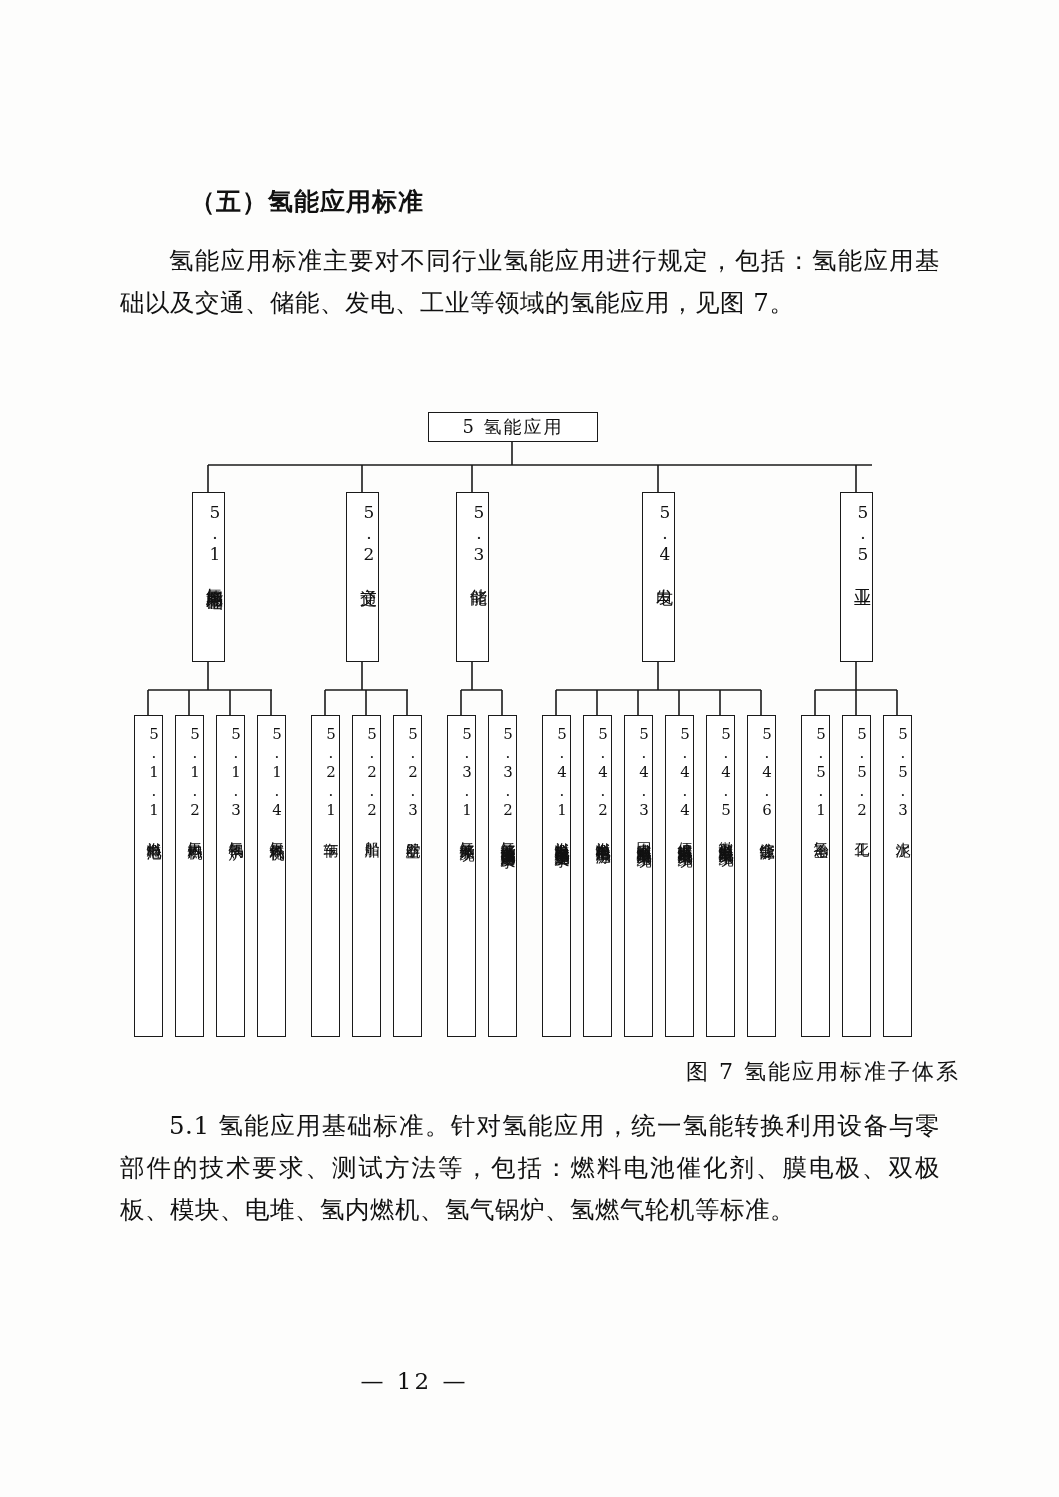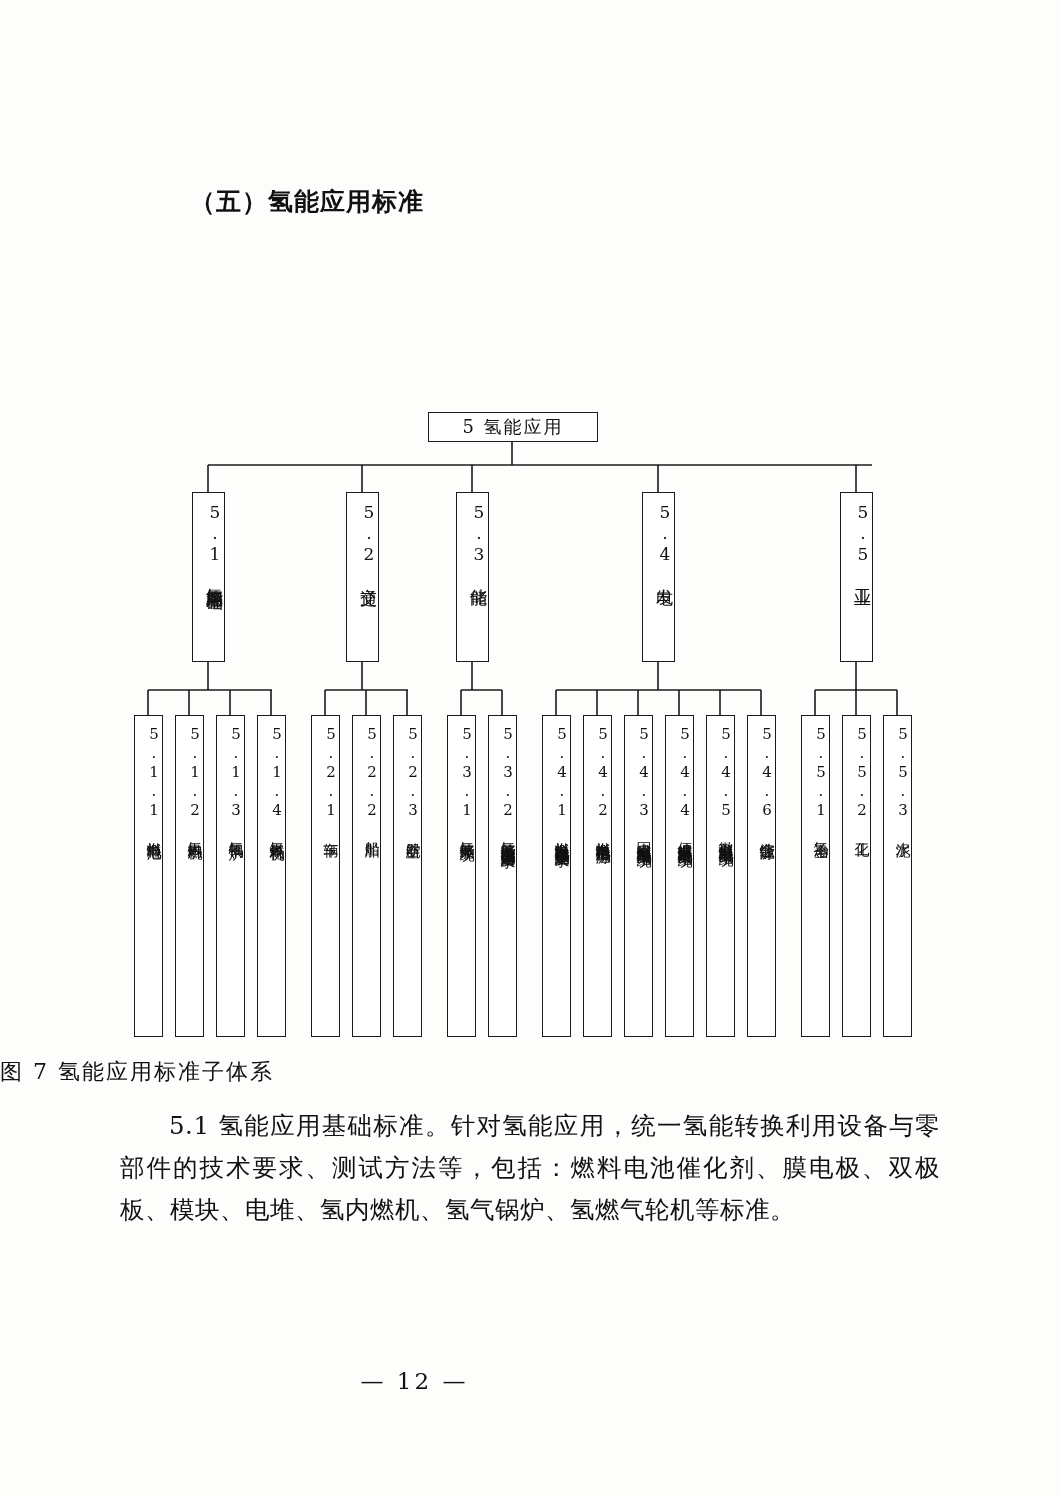--- a/index.html
+++ b/index.html
@@ -94,21 +94,21 @@
   }
   .lvl1 { font-size: 17px; }
   .lvl2 { font-size: 15px; }
 
   
   .caption {
     position: absolute;
     left: 0;
     top: 1057px;
     width: 960px;
-    text-align: left;
+    text-align: right;
     font-size: 22px;
     font-family: "DejaVu Serif", "Liberation Serif", serif;
     letter-spacing: 2px;
   }
 
   
   .text-block-2 {
     position: absolute;
     left: 120px;
     top: 1105px;
@@ -126,20 +126,21 @@
     transform: translateX(-115px);
   }
 </style>
 </head>
 <body>
 
 <div class="page">
 
   <div class="text-block">
     <h2 class="heading">（五）氢能应用标准</h2>
+    <p class="para indent">氢能应用标准主要对不同行业氢能应用进行规定，包括：氢能应用基础以及交通、储能、发电、工业等领域的氢能应用，见图 7。</p>
   </div>
 
   <div class="diagram">
 
     <svg width="1059" height="660">
       <g stroke="#1a1a1a" stroke-width="1.6" fill="none">
 
         <line x1="512" y1="46" x2="512" y2="70"></line>
         <line x1="208" y1="70" x2="872" y2="70"></line>
 

